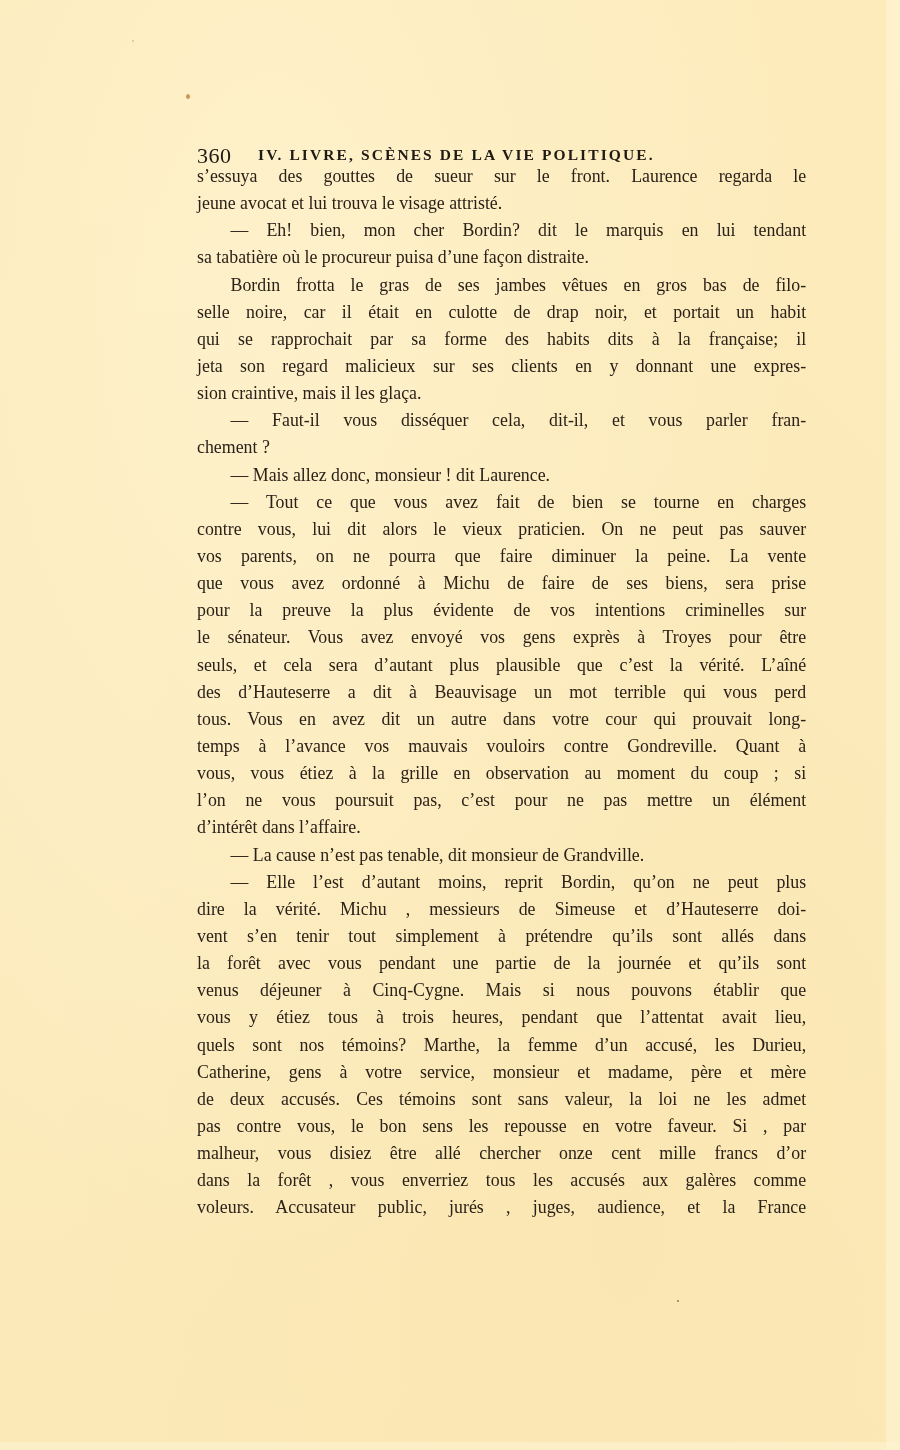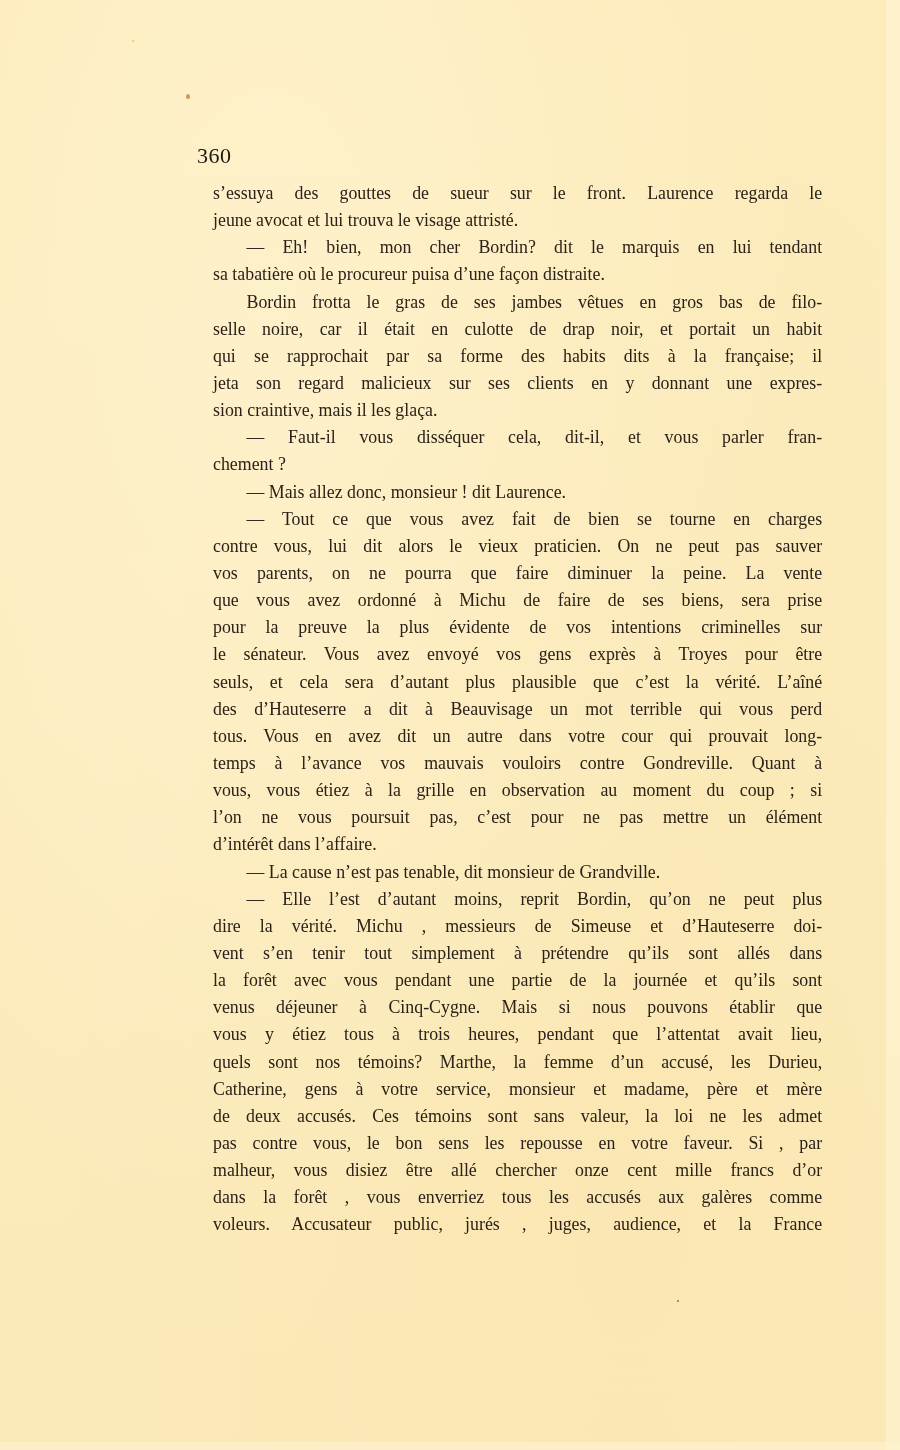--- a/index.html
+++ b/index.html
@@ -66,23 +66,22 @@
     left: 61px;
     top: 3px;
     font-size: 15.5px;
     font-weight: bold;
     letter-spacing: 2.1px;
     color: #1f1a14;
   }
   .text-block {
     position: absolute;
     left: 197px;
-    top: 179px;
+    top: 162px;
     width: 609px;
-    margin-left: 16px;
   }
   .line {
     height: 27.15px;
     line-height: 27.15px;
     font-size: 19.2px;
     white-space: nowrap;
     text-align: justify;
     text-align-last: justify;
     transform: scaleX(0.93);
     transform-origin: left center;
@@ -102,20 +101,21 @@
 <div class="paper"></div>
 <div class="right-strip"></div>
 <div class="bottom-strip"></div>
 
 <div class="speck" style="left:186px;top:94px;width:4px;height:5px;"></div>
 <div class="speck" style="left:677px;top:1300px;width:2px;height:2px;background:#555;"></div>
 <div class="speck" style="left:132px;top:40px;width:2px;height:2px;opacity:0.4;"></div>
 
 <div class="header">
   <span class="page-number">360</span>
+  <span class="running-head">IV. LIVRE, SCÈNES DE LA VIE POLITIQUE.</span>
 </div>
 
 <div class="text-block" id="text-block">
     <div class="line">s’essuya des gouttes de sueur sur le front. Laurence regarda le</div>
     <div class="line last">jeune avocat et lui trouva le visage attristé.</div>
     <div class="line indent">— Eh! bien, mon cher Bordin? dit le marquis en lui tendant</div>
     <div class="line last">sa tabatière où le procureur puisa d’une façon distraite.</div>
     <div class="line indent">Bordin frotta le gras de ses jambes vêtues en gros bas de filo-</div>
     <div class="line">selle noire, car il était en culotte de drap noir, et portait un habit</div>
     <div class="line">qui se rapprochait par sa forme des habits dits à la française; il</div>

